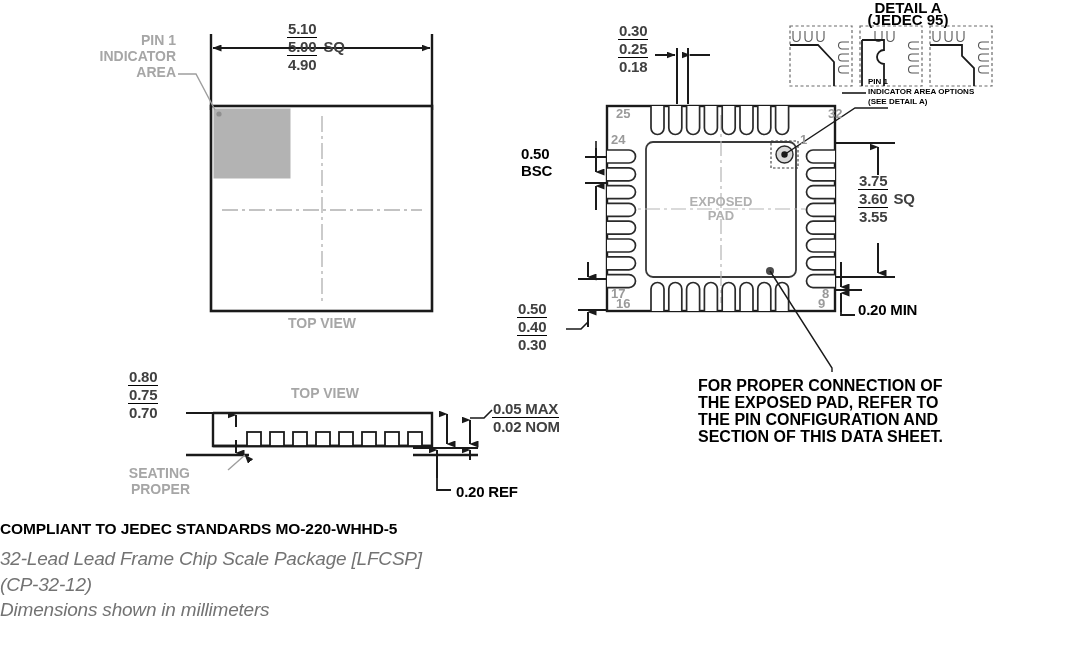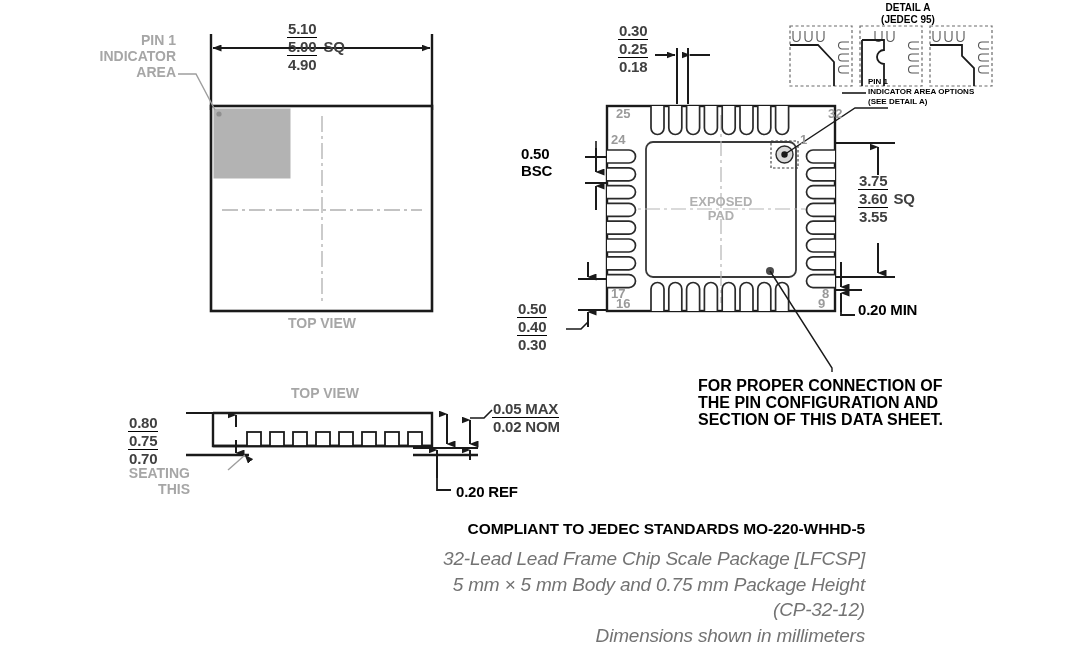--- a/index.html
+++ b/index.html
@@ -87,21 +87,21 @@
     font-family: "Liberation Sans", sans-serif;
     font-weight: bold;
     font-size: 13px;
     color: #9a9a9a;
     white-space: nowrap;
   }
   .detailtitle {
     position: absolute;
     font-family: "Liberation Sans", sans-serif;
     font-weight: bold;
-    font-size: 10px;
+    font-size: 15px;
     line-height: 12px;
     color: #000;
     text-align: center;
     white-space: nowrap;
   }
   .note {
     position: absolute;
     font-family: "Liberation Sans", sans-serif;
     font-weight: bold;
     font-size: 16px;
@@ -118,21 +118,21 @@
     color: #b0b0b0;
     text-align: center;
     white-space: nowrap;
   }
   
   .caption-wrap {
     position: absolute;
     left: 0;
     top: 520px;
     width: 865px;
-    text-align: right;
+    text-align: left;
   }
   .cap-bold {
     font-family: "Liberation Sans", sans-serif;
     font-weight: bold;
     font-size: 15.5px;
     color: #000;
     letter-spacing: -0.1px;
   }
   .cap-italic {
     font-family: "Liberation Sans", sans-serif;
@@ -405,49 +405,49 @@
     <div>DETAIL A</div>
     <div>(JEDEC 95)</div>
   </div>
 
   <div class="tinylabel" style="left:868px; top:77px;">
     <div>PIN 1</div>
     <div>INDICATOR AREA OPTIONS</div>
     <div>(SEE DETAIL A)</div>
   </div>
 
-  <div class="dimstack" style="left:128px; top:368px;margin-top:46px;">
+  <div class="dimstack" style="left:128px; top:368px;">
     <span class="row top">0.80</span>
     <span class="row"><span class="mid">0.75</span></span>
     <span class="row bot">0.70</span>
   </div>
 
   <div class="gray-label center" style="left:265px; top:385px; width:120px;">TOP VIEW</div>
 
   <div class="gray-label" style="left:100px; top:465px; width:90px;">
     <div>SEATING</div>
-    <div>THIS</div>
+    <div>PROPER</div>
   </div>
 
   <div class="dimstack" style="left:492px; top:400px;">
     <span class="row"><span class="mid" style="border-top:none;">0.05 MAX</span></span>
     <span class="row bot">0.02 NOM</span>
   </div>
 
 
   <div class="dim" style="left:456px; top:483px;">0.20 REF</div>
 
   <div class="note" style="left:698px; top:377px;">
     <div>FOR PROPER CONNECTION OF</div>
+    <div>THE EXPOSED PAD, REFER TO</div>
     <div>THE PIN CONFIGURATION AND</div>
     <div>SECTION OF THIS DATA SHEET.</div>
   </div>
 
   <div class="caption-wrap">
     <div class="cap-bold">COMPLIANT TO JEDEC STANDARDS MO-220-WHHD-5</div>
     <div style="height:8px;"></div>
     <div class="cap-italic">32-Lead Lead Frame Chip Scale Package [LFCSP]</div>
-    <div class="cap-italic">5 mm × 5 mm Body and 0.75 mm Package Height</div>
     <div class="cap-italic">(CP-32-12)</div>
     <div class="cap-italic">Dimensions shown in millimeters</div>
   </div>
 
 </div>
 
 </body></html>

